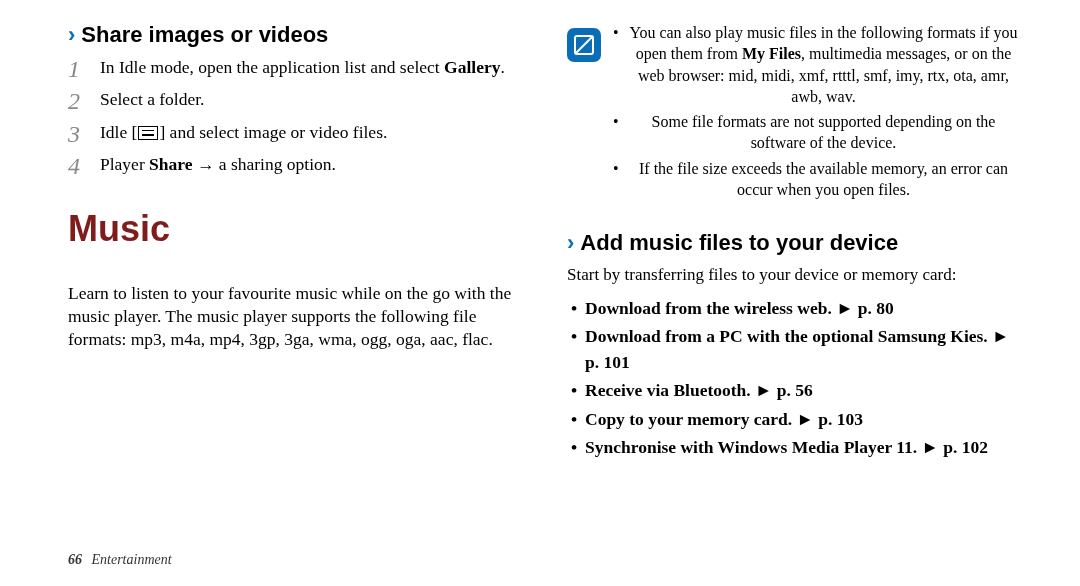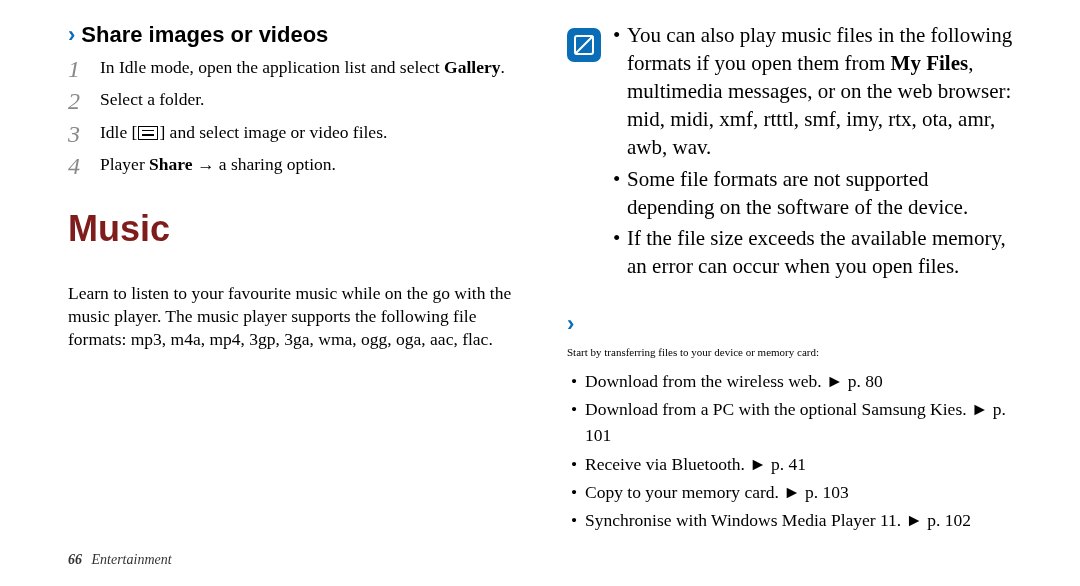--- a/index.html
+++ b/index.html
@@ -84,46 +84,48 @@
       justify-content: center;
       flex: none;
       margin-top: 6px;
     }
     .note-icon svg { display: block; }
     .note-list {
       list-style: none;
       flex: 1;
     }
     .note-list li {
-      font-size: 21px;
+      font-size: 16px;
       line-height: 1.33;
       margin-bottom: 4px;
       padding-left: 14px;
       position: relative;
+      text-align: center;
     }
     .note-list li::before {
       content: "•";
       position: absolute;
       left: 0;
       top: 0;
     }
     .transfer-intro {
-      font-size: 11px;
+      font-size: 17px;
       line-height: 1.33;
       margin-bottom: 8px;
     }
     .transfer-list {
       list-style: none;
     }
     .transfer-list li {
       font-size: 17.5px;
       line-height: 1.5;
       padding-left: 18px;
       position: relative;
       margin-bottom: 2px;
+      font-weight: bold;
     }
     .transfer-list li::before {
       content: "•";
       position: absolute;
       left: 4px;
       top: 0;
     }
     .footer {
       position: absolute;
       bottom: 18px;
@@ -208,26 +210,27 @@
         <li>
           <span>You can also play music files in the following formats if you open them from </span><span class="bold">My Files</span><span>, multimedia messages, or on the web browser: mid, midi, xmf, rtttl, smf, imy, rtx, ota, amr, awb, wav.</span>
         </li>
         <li>Some file formats are not supported depending on the software of the device.</li>
         <li>If the file size exceeds the available memory, an error can occur when you open files.</li>
       </ul>
     </div>
 
     <div class="subheading">
       <span class="chevron">›</span>
+      <span>Add music files to your device</span>
     </div>
     <p class="transfer-intro">Start by transferring files to your device or memory card:</p>
     <ul class="transfer-list">
       <li>Download from the wireless web. ► p. 80</li>
       <li>Download from a PC with the optional Samsung Kies. ► p. 101</li>
-      <li>Receive via Bluetooth. ► p. 41</li>
+      <li>Receive via Bluetooth. ► p. 56</li>
       <li>Copy to your memory card. ► p. 103</li>
       <li>Synchronise with Windows Media Player 11. ► p. 102</li>
     </ul>
   </div>
 </div>
 
 <div class="footer">
   <span class="pnum">66</span>
   <span>Entertainment</span>
 </div>

